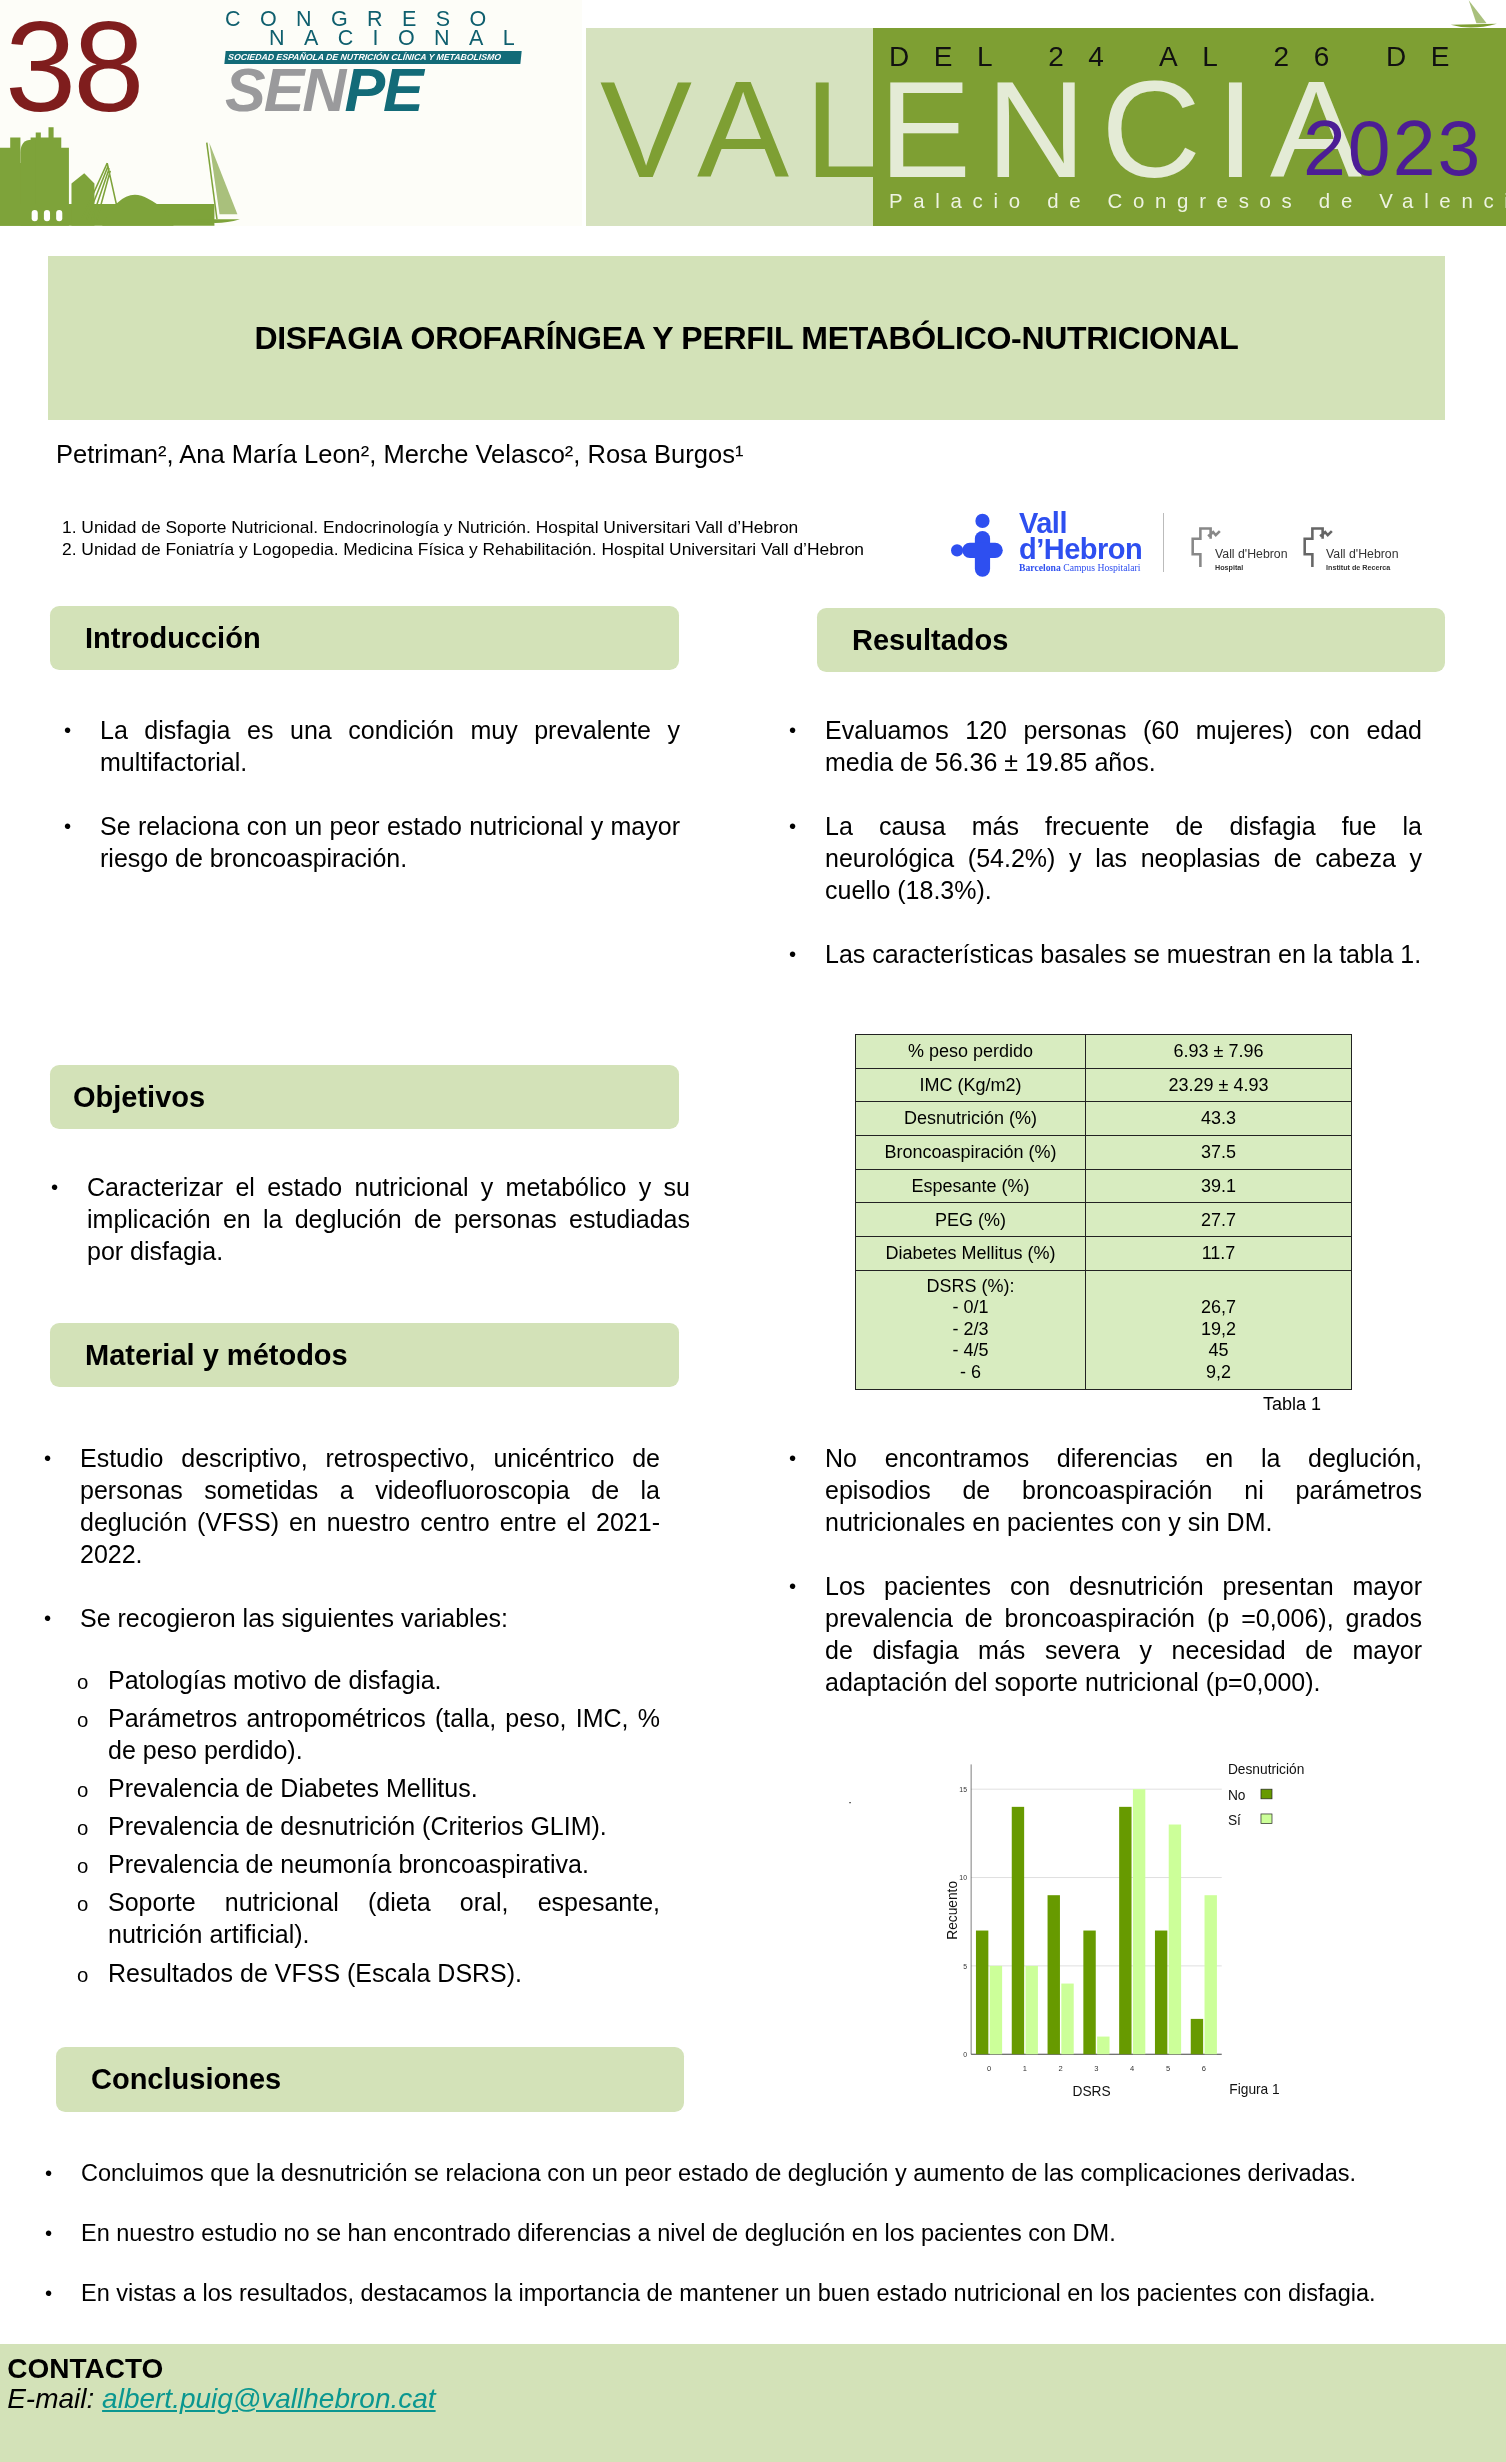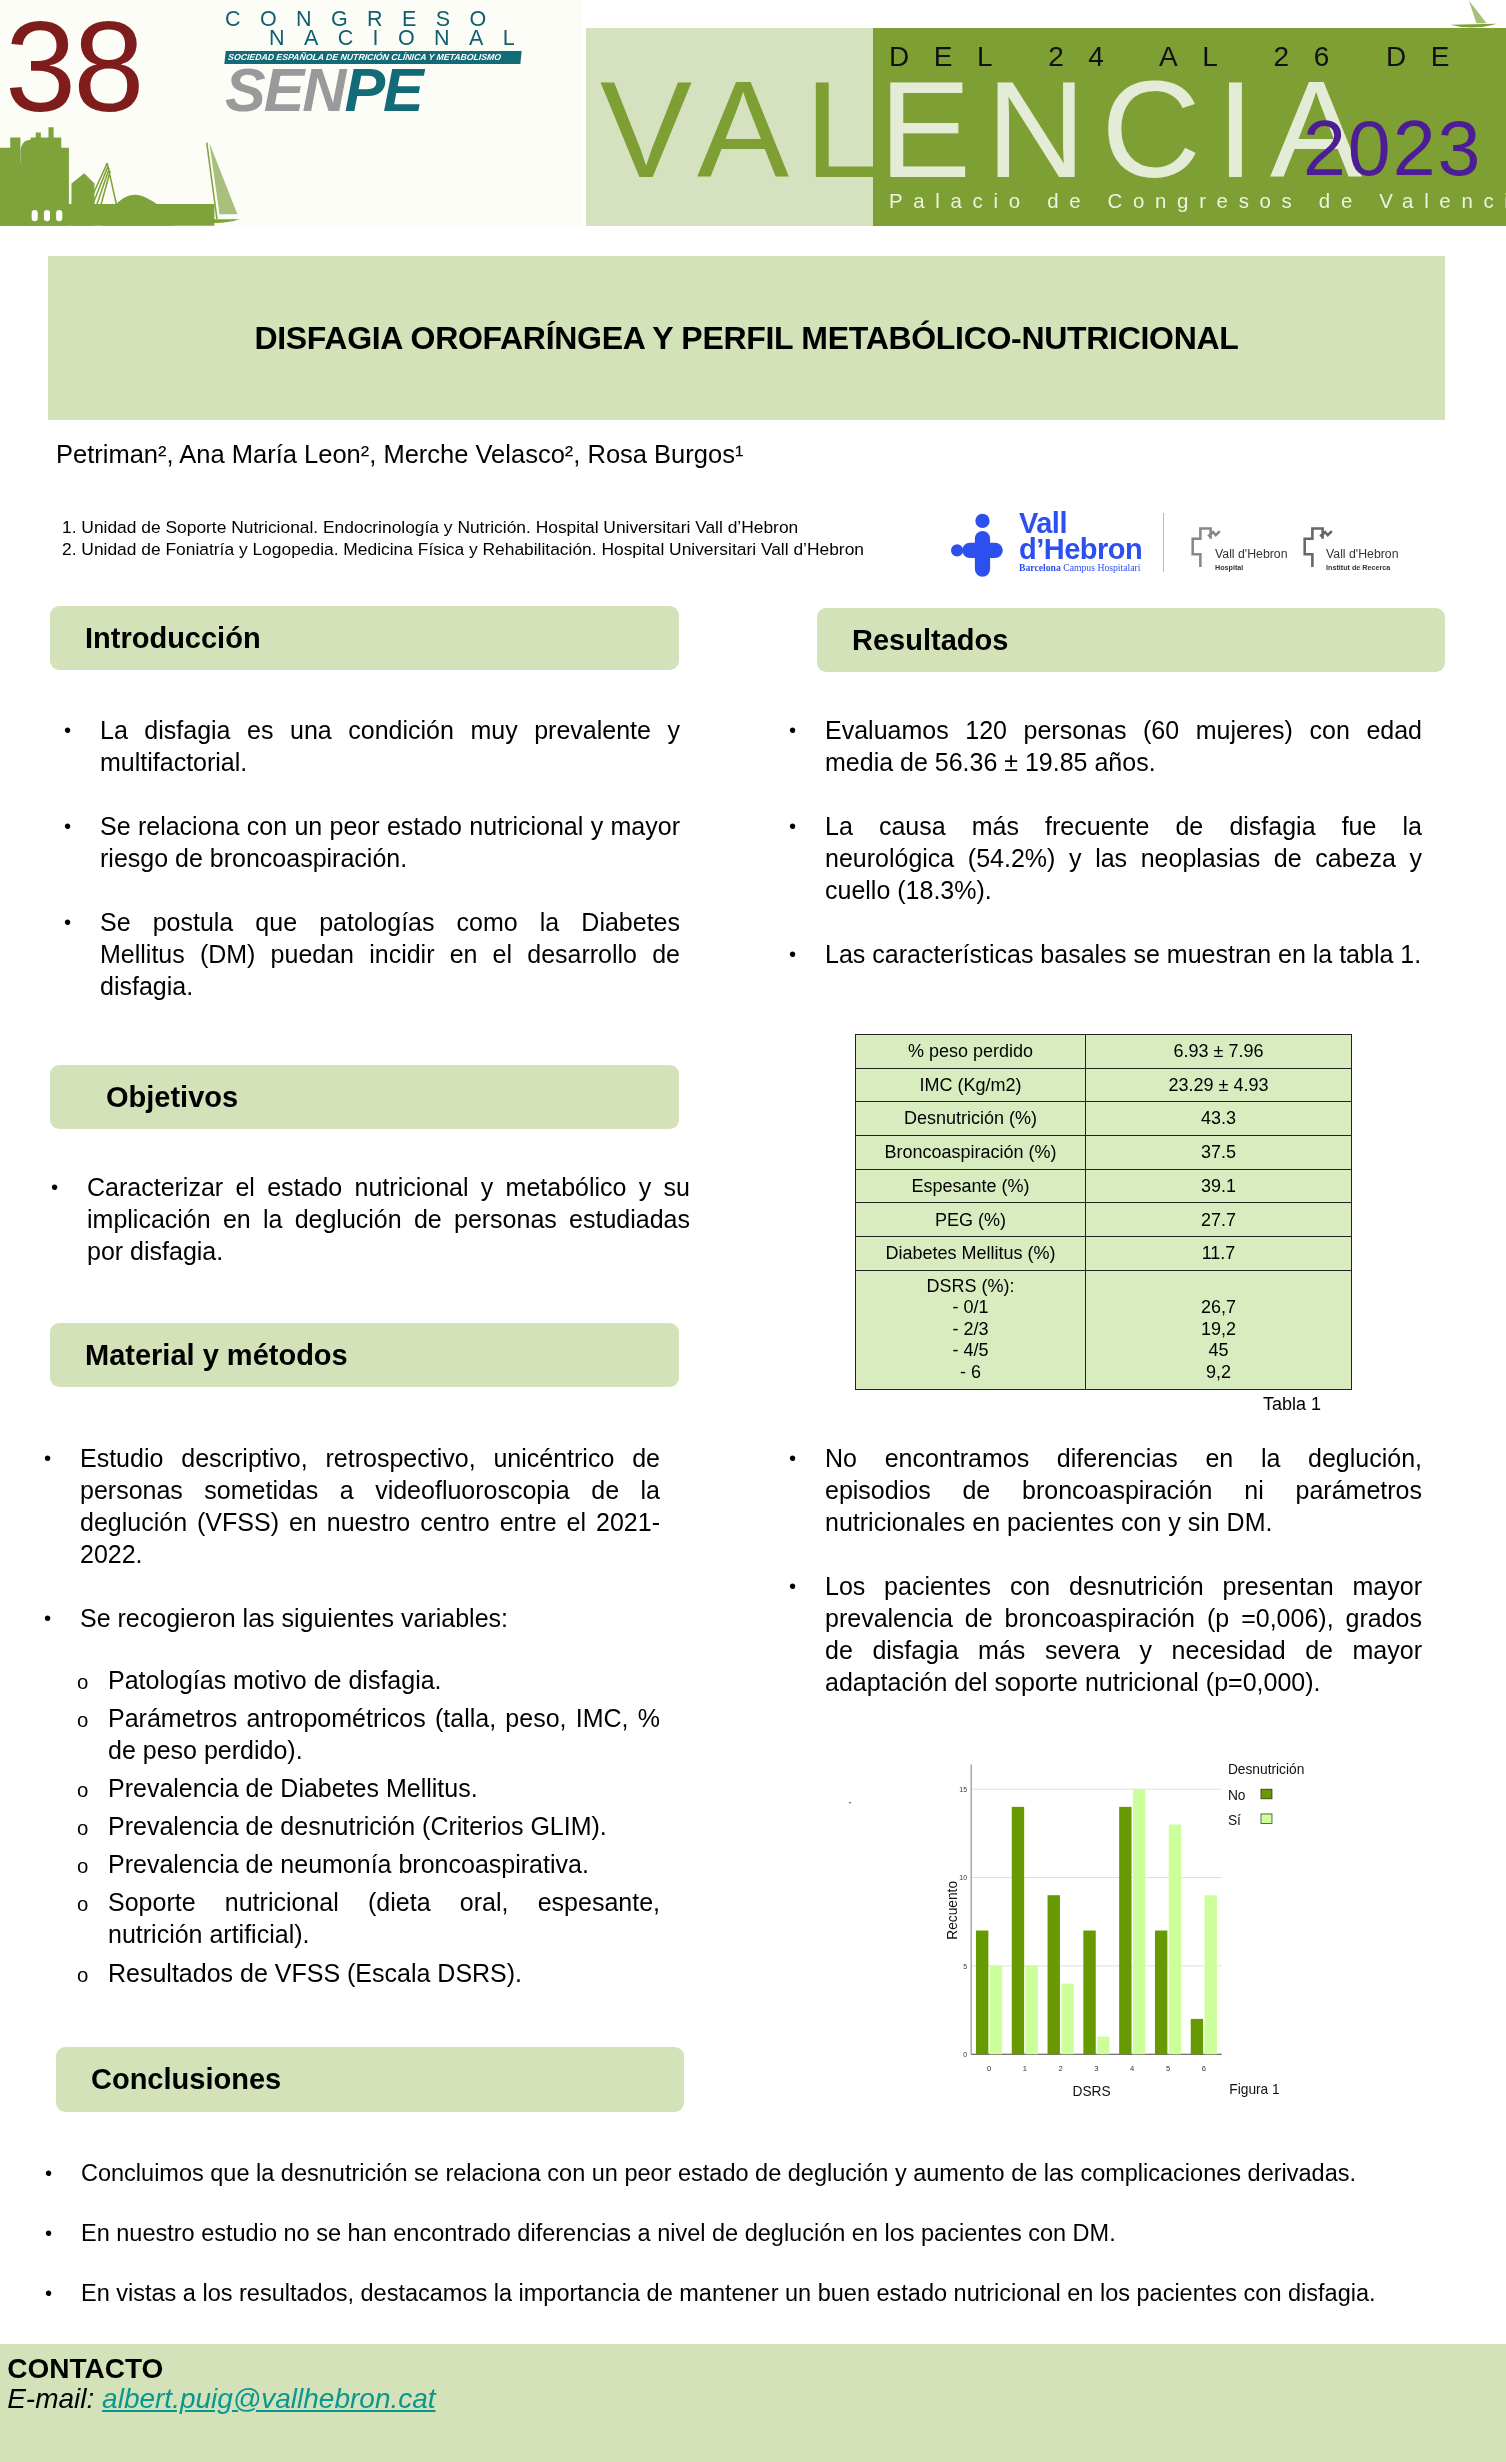--- a/index.html
+++ b/index.html
@@ -127,24 +127,23 @@
   <path fill="none" stroke="#666" stroke-width="5" d="M20 80 L20 55 L5 55 L5 25 L20 25 L20 5 L40 5 L40 25 M35 20 L45 12 L50 18 L58 10"></path>
 </svg>
 <div class="abs vh-hosp" style="left:1326px;top:548px"><span>Vall d'Hebron</span><small>Institut de Recerca</small></div>
 
 <div class="abs sec" style="left:50px;top:606px;width:629px;height:64px;padding-left:35px">
     <span>Introducción</span>
   </div>
 <ul class="abs ul" style="left:100px;top:714px;width:580px">
   <li style="margin-bottom:32px">La disfagia es una condición muy prevalente y multifactorial.</li>
   <li style="margin-bottom:32px">Se relaciona con un peor estado nutricional y mayor riesgo de broncoaspiración.</li>
-  <li>Se postula que patologías como la Diabetes Mellitus (DM) puedan incidir en el desarrollo de disfagia.</li>
-</ul>
-
-<div class="abs sec" style="left:50px;top:1065px;width:629px;height:64px;padding-left:56px">
+</ul>
+
+<div class="abs sec" style="left:50px;top:1065px;width:629px;height:64px;padding-left:23px">
     <span>Objetivos</span>
   </div>
 <ul class="abs ul" style="left:87px;top:1171px;width:603px">
   <li>Caracterizar el estado nutricional y metabólico y su implicación en la deglución de personas estudiadas por disfagia.</li>
 </ul>
 
 <div class="abs sec" style="left:50px;top:1323px;width:629px;height:64px;padding-left:35px">
     <span>Material y métodos</span>
   </div>
 <ul class="abs ul" style="left:80px;top:1442px;width:580px">

